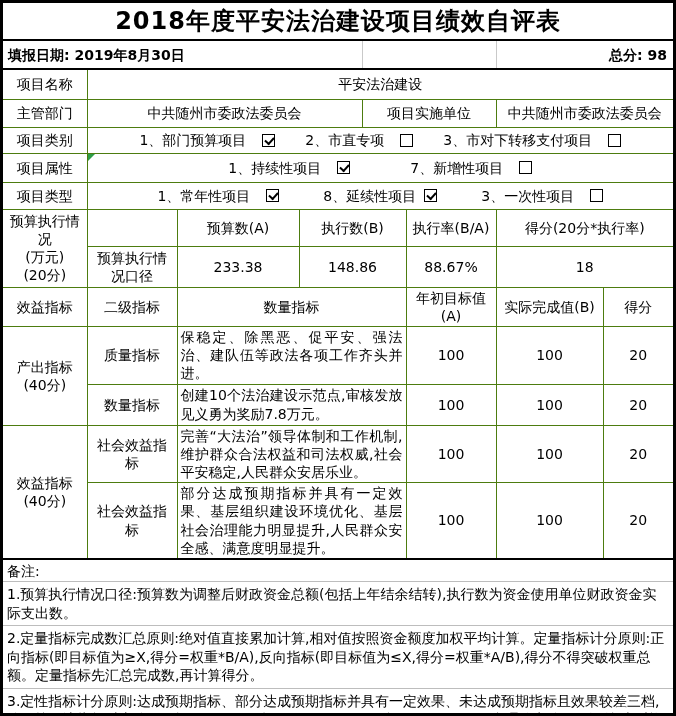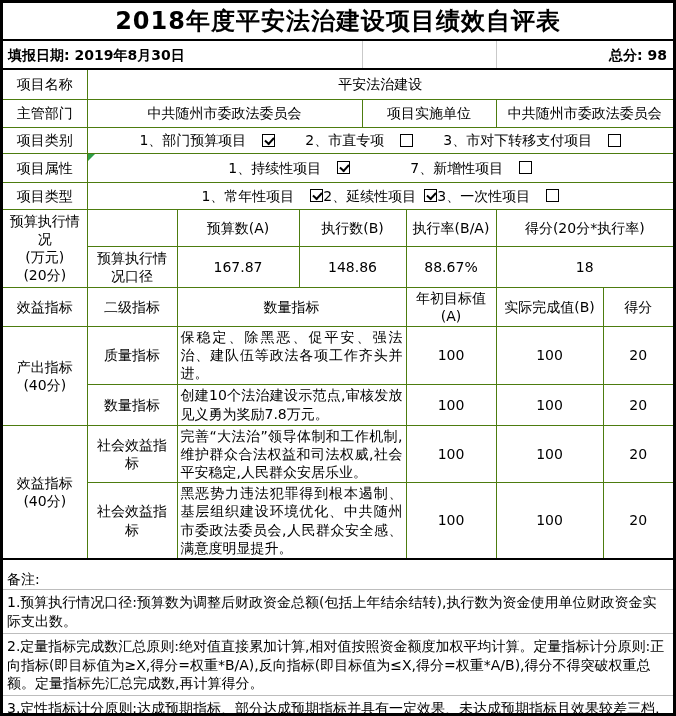--- a/index.html
+++ b/index.html
@@ -59,21 +59,21 @@
   }
   .attr-cell { position:relative; }
   .corner-triangle {
     position:absolute; left:0; top:0;
     width:0; height:0;
     border-top:7px solid #2e9e47;
     border-right:7px solid transparent;
   }
   .notes-title td {
     border:none; border-top:2px solid #000;
-    text-align:left; padding:10px 4px 1px 4px;
+    text-align:left; padding:2px 4px 1px 4px;
   }
   .note td {
     border:none; border-top:1px solid #bdbdbd;
     text-align:left; padding:3px 4px;
     line-height:1.32;
     margin-top:16px;
   }
 </style>
 </head>
 <body>
@@ -153,27 +153,27 @@
           <span>7、新增性项目</span>
           <span class="cb"></span>
         </span>
       </div>
     </td>
   </tr>
 
   <tr style="height:27px">
     <td class="noL">项目类型</td>
     <td colspan="7" class="noR">
-      <div class="cbrow" style="">
+      <div class="cbrow" style="gap:44px">
         <span class="cbitem">
           <span>1、常年性项目</span>
           <span class="cb checked"></span>
         </span>
         <span class="cbitem">
-          <span>2、延续性项目</span>
+          <span>8、延续性项目</span>
           <span class="cb checked" style="margin-left:8px"></span>
         </span>
         <span class="cbitem">
           <span>3、一次性项目</span>
           <span class="cb"></span>
         </span>
       </div>
     </td>
   </tr>
 
@@ -183,21 +183,21 @@
 (20分)</td>
     <td></td>
     <td>预算数(A)</td>
     <td colspan="2">执行数(B)</td>
     <td>执行率(B/A)</td>
     <td colspan="2" class="noR">得分(20分*执行率)</td>
   </tr>
 
   <tr style="height:41px">
     <td>预算执行情况口径</td>
-    <td>167.87</td>
+    <td>233.38</td>
     <td colspan="2">148.86</td>
     <td>88.67%</td>
     <td colspan="2" class="noR">18</td>
   </tr>
 
   <tr style="height:36px">
     <td class="noL">效益指标</td>
     <td>二级指标</td>
     <td colspan="3">数量指标</td>
     <td>年初目标值(A)</td>
@@ -226,21 +226,21 @@
     <td rowspan="2" class="noL prewrap">效益指标
 (40分)</td>
     <td>社会效益指标</td>
     <td colspan="3" class="left justify">完善“大法治”领导体制和工作机制,维护群众合法权益和司法权威,社会平安稳定,人民群众安居乐业。</td>
     <td>100</td>
     <td>100</td>
     <td class="noR">20</td>
   </tr>
   <tr style="height:70px">
     <td>社会效益指标</td>
-    <td colspan="3" class="left justify">黑恶势力违法犯罪得到根本遏制、基层组织建设环境优化、中共随州市委政法委员会,人民群众安全感、满意度明显提升。</td>
+    <td colspan="3" class="left justify">部分达成预期指标并具有一定效果、基层组织建设环境优化、基层社会治理能力明显提升,人民群众安全感、满意度明显提升。</td>
     <td>100</td>
     <td>100</td>
     <td class="noR">20</td>
   </tr>
 
   <tr class="notes-title" style="height:23px">
     <td colspan="8">备注:</td>
   </tr>
   <tr class="note" style="height:38px">
     <td colspan="8">1.预算执行情况口径:预算数为调整后财政资金总额(包括上年结余结转),执行数为资金使用单位财政资金实际支出数。</td>

